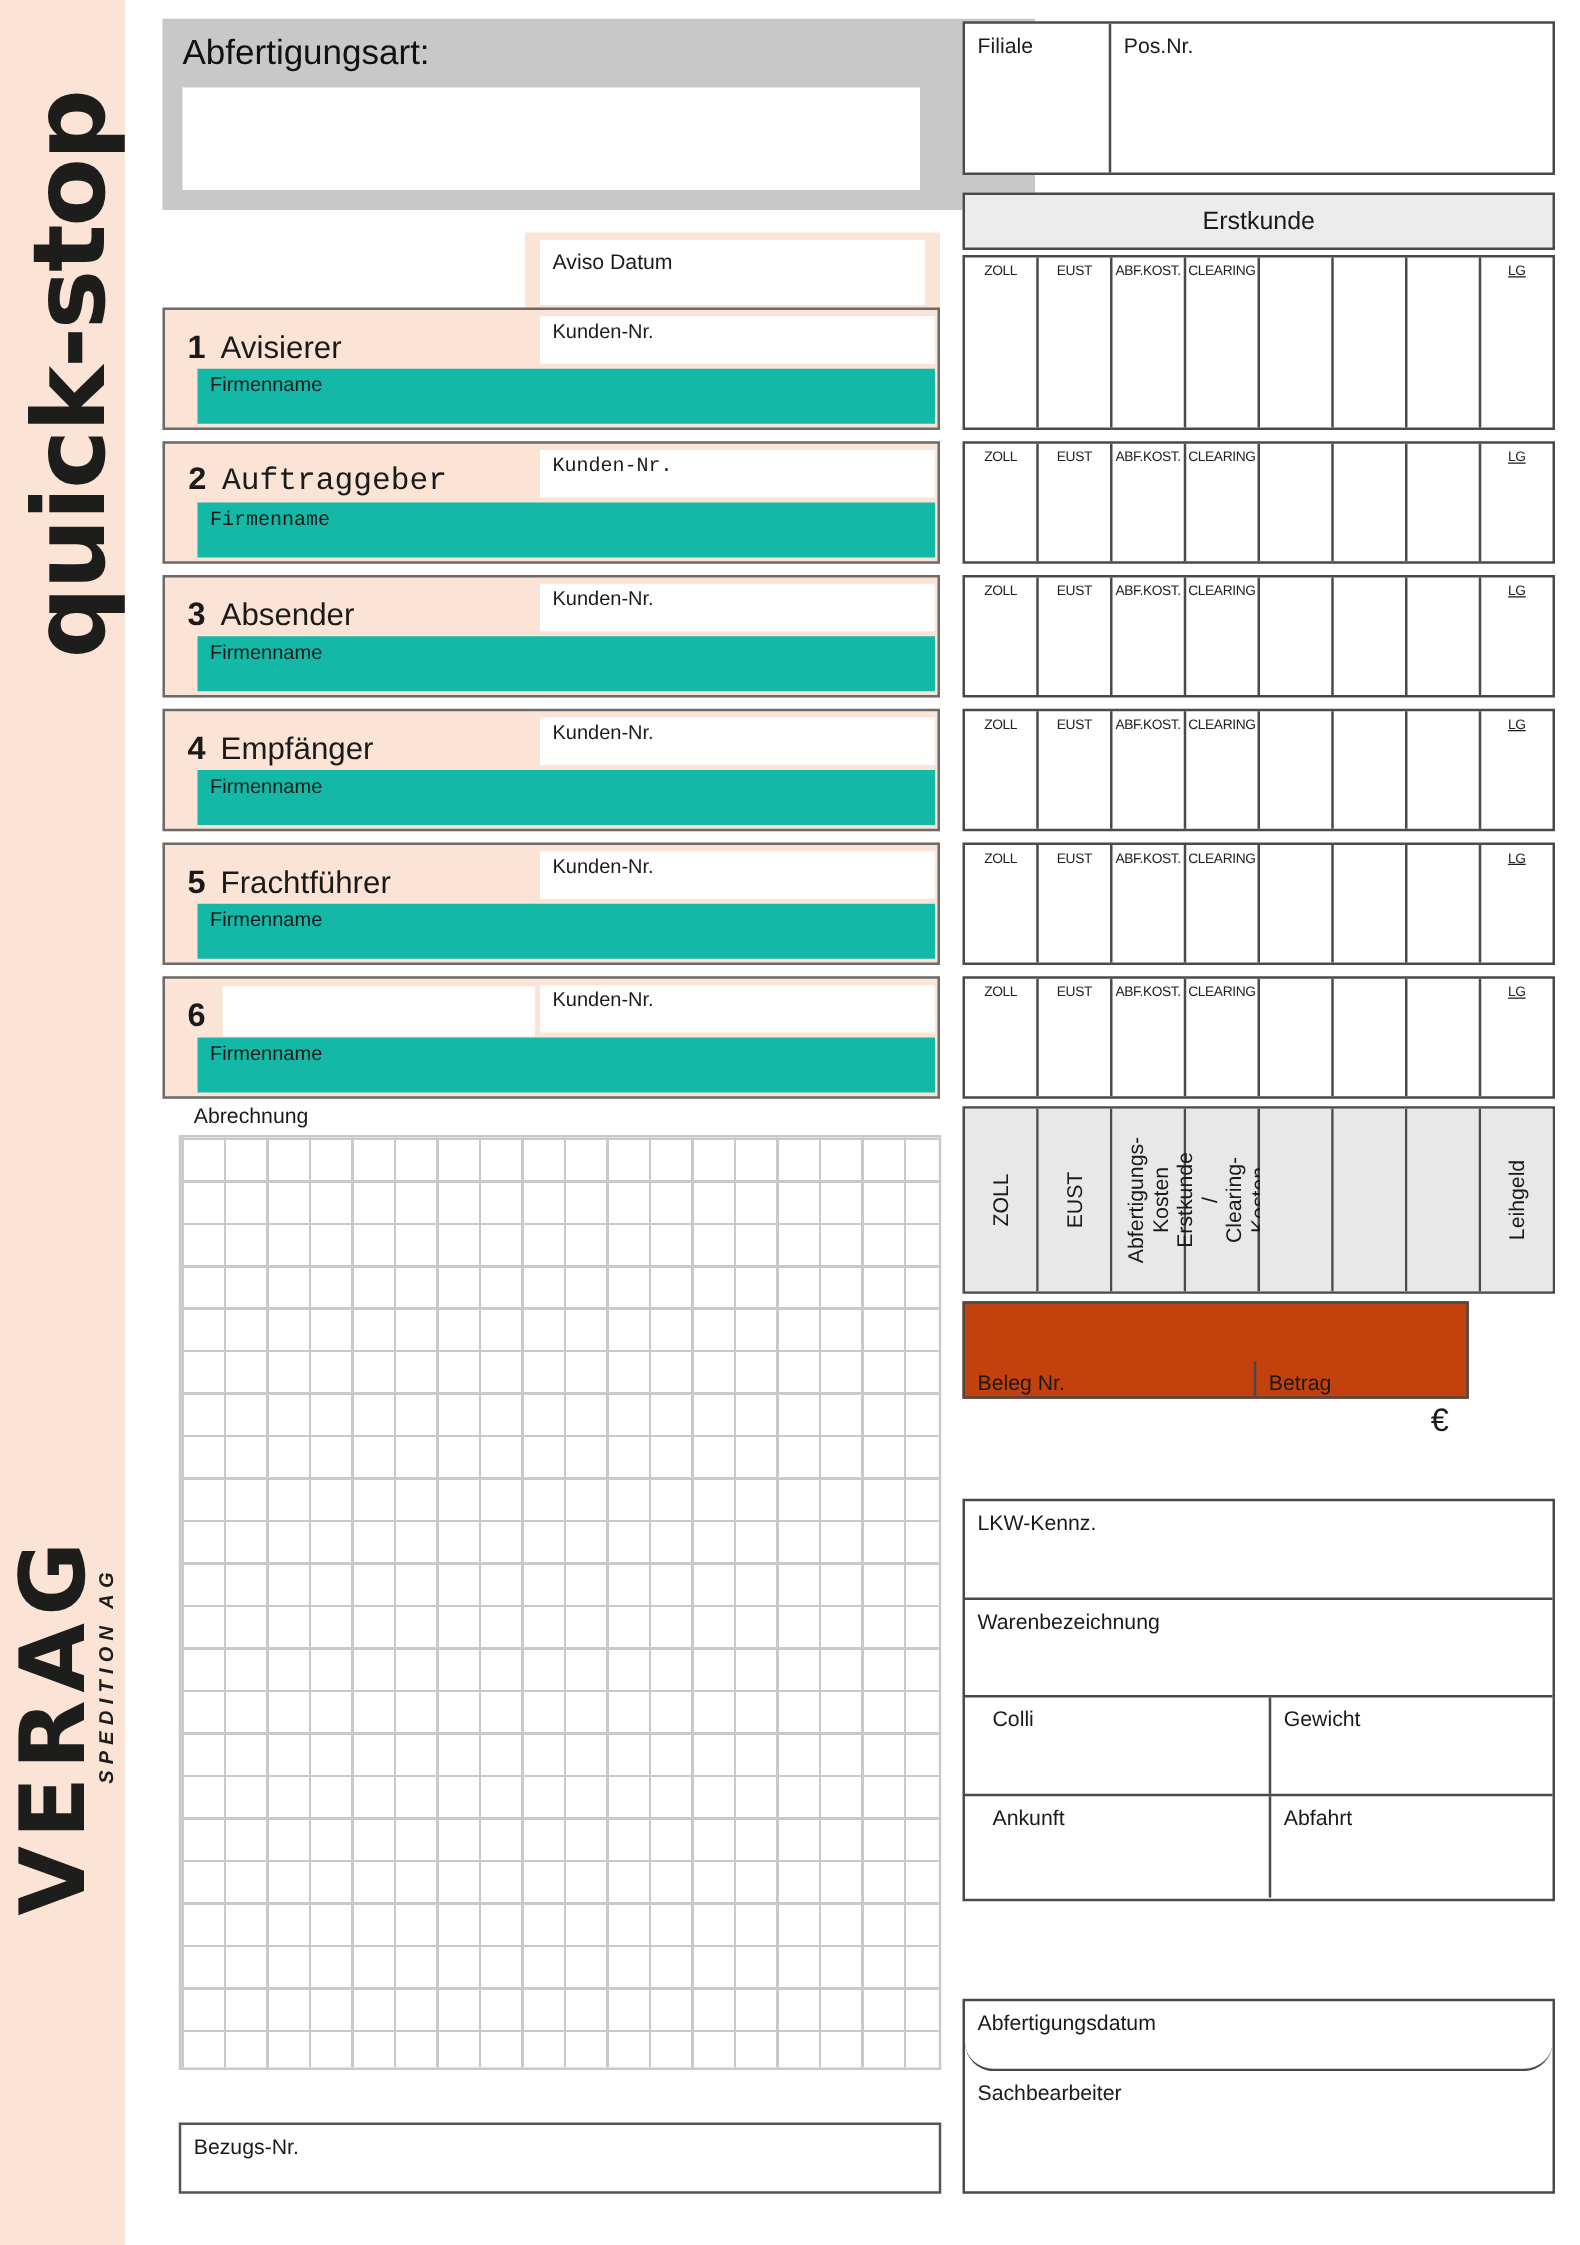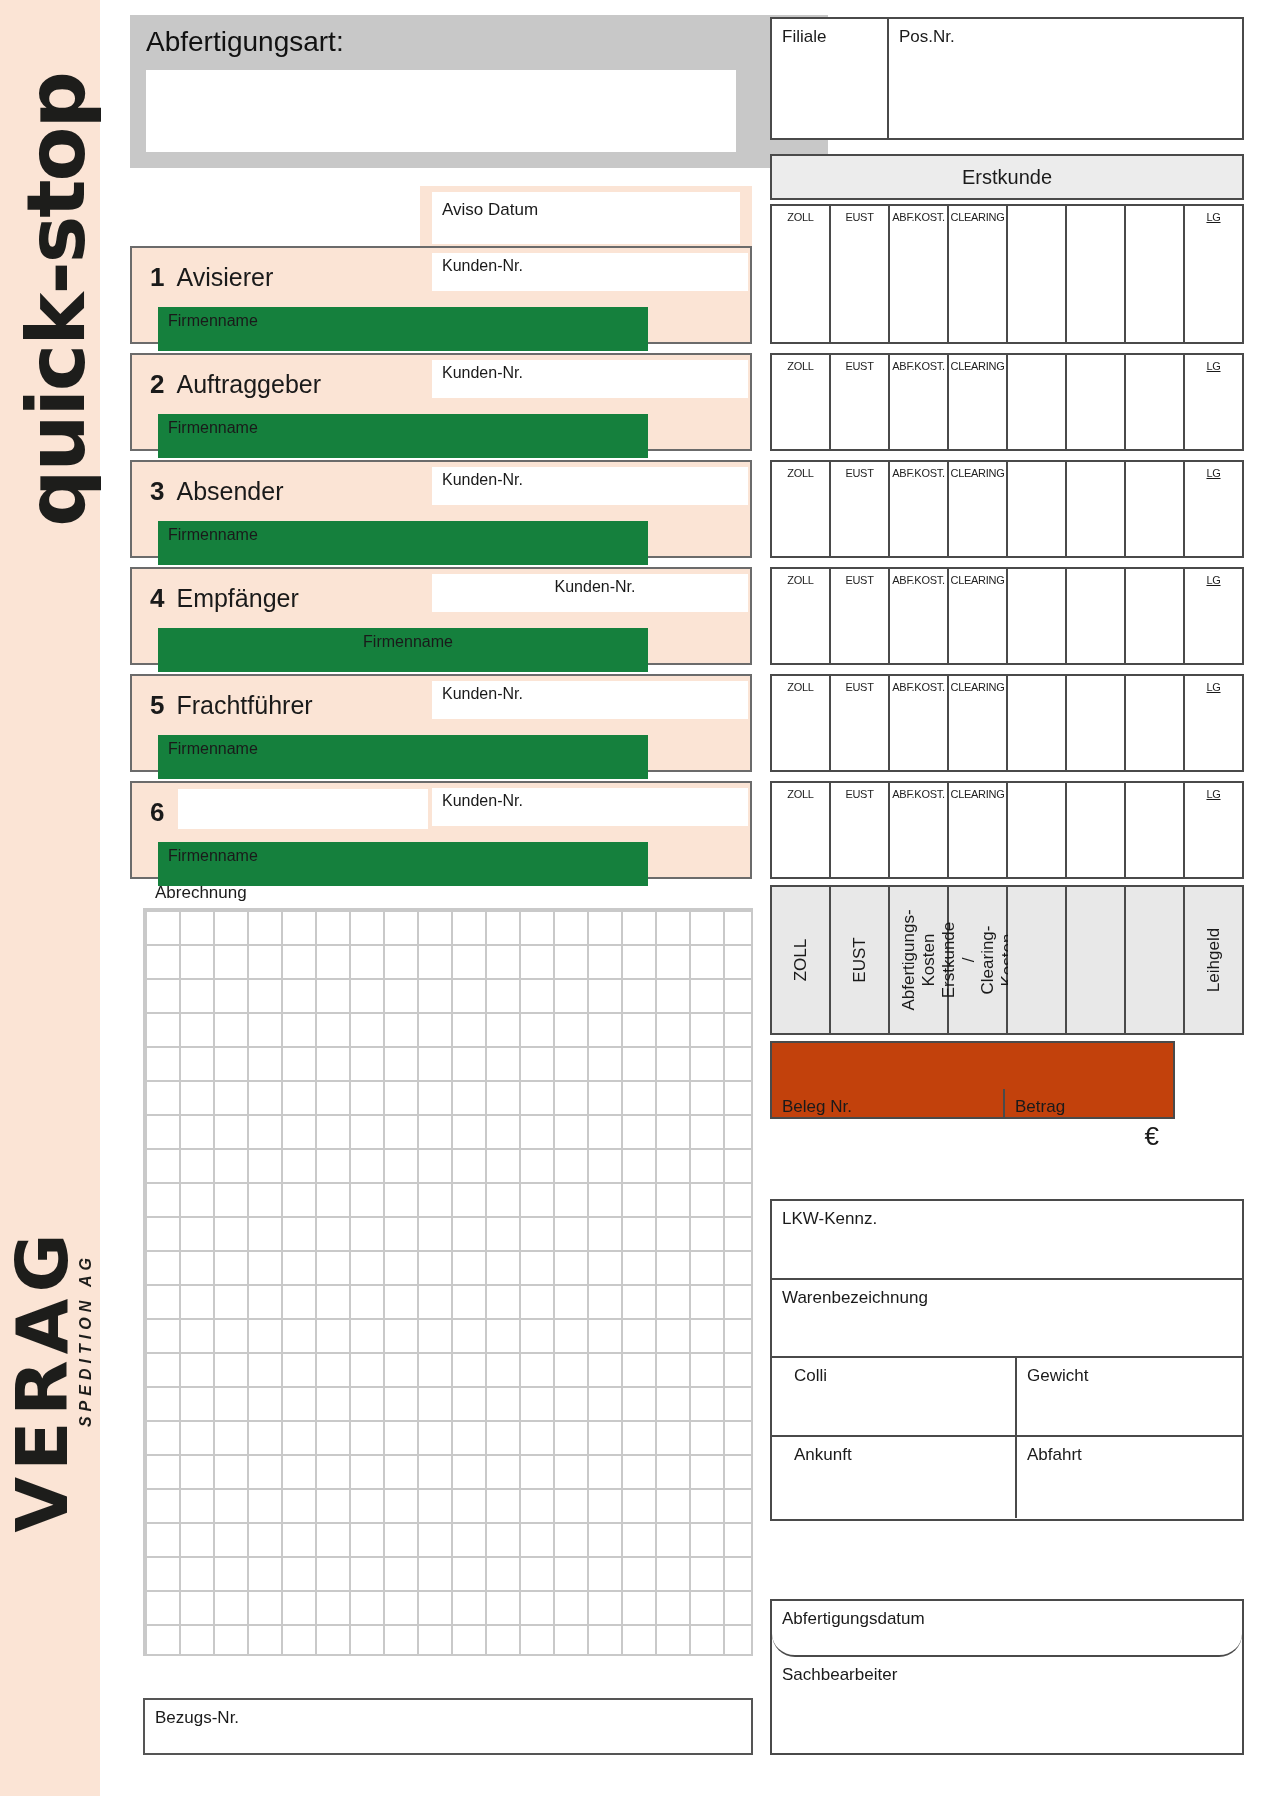--- a/index.html
+++ b/index.html
@@ -51,21 +51,21 @@
   .mini{display:block;text-align:center;padding-top:5px;font-size:11px;
         letter-spacing:-0.3px;white-space:nowrap;color:#222;}
 
   
   .section{position:absolute;left:130px;width:622px;height:98px;background:#fbe4d5;
         border:2px solid #6b6b6b;box-sizing:border-box;}
   .stitle{position:absolute;left:18px;top:14px;font-size:25px;white-space:nowrap;}
   .snum{font-weight:bold;font-size:26px;margin-right:12px;}
   .kbox{position:absolute;left:300px;top:5px;width:316px;height:38px;background:#fff;}
   .kbox .flabel{display:block;padding:4px 0 0 10px;font-size:16px;}
-  .fbox{position:absolute;left:26px;top:59px;width:490px;height:44px;background:#15803d;}
+  .fbox{position:absolute;left:26px;top:47px;width:590px;height:44px;background:#14b8a6;}
   .fbox .flabel{display:block;padding:5px 0 0 10px;font-size:16px;}
   .blankbox{position:absolute;left:46px;top:6px;width:250px;height:40px;background:#fff;}
 
   
   .vrow{position:absolute;left:770px;top:885px;width:474px;height:150px;
         border:2.5px solid #4a4a4a;box-sizing:border-box;display:flex;}
   .vcell{flex:1;background:#e8e8e8;border-right:2px solid #4a4a4a;
         box-sizing:border-box;position:relative;}
   .vcell:last-child{border-right:none;}
   .vlabel{position:absolute;left:50%;top:50%;
@@ -305,21 +305,21 @@
       <span class="snum">1</span><span>Avisierer</span>
     </div>
     <div class="kbox">
       <span class="flabel">Kunden-Nr.</span>
     </div>
     <div class="fbox">
       <span class="flabel">Firmenname</span>
     </div>
   </div>
 
-  <div class="section" style="top:353px;">
+  <div class="section" style="top:353px;font-family:Liberation Mono, monospace;">
     <div class="stitle">
       <span class="snum">2</span><span>Auftraggeber</span>
     </div>
     <div class="kbox">
       <span class="flabel">Kunden-Nr.</span>
     </div>
     <div class="fbox">
       <span class="flabel">Firmenname</span>
     </div>
   </div>
@@ -329,21 +329,21 @@
       <span class="snum">3</span><span>Absender</span>
     </div>
     <div class="kbox">
       <span class="flabel">Kunden-Nr.</span>
     </div>
     <div class="fbox">
       <span class="flabel">Firmenname</span>
     </div>
   </div>
 
-  <div class="section" style="top:567px;text-align:center;">
+  <div class="section" style="top:567px;">
     <div class="stitle">
       <span class="snum">4</span><span>Empfänger</span>
     </div>
     <div class="kbox">
       <span class="flabel">Kunden-Nr.</span>
     </div>
     <div class="fbox">
       <span class="flabel">Firmenname</span>
     </div>
   </div>

